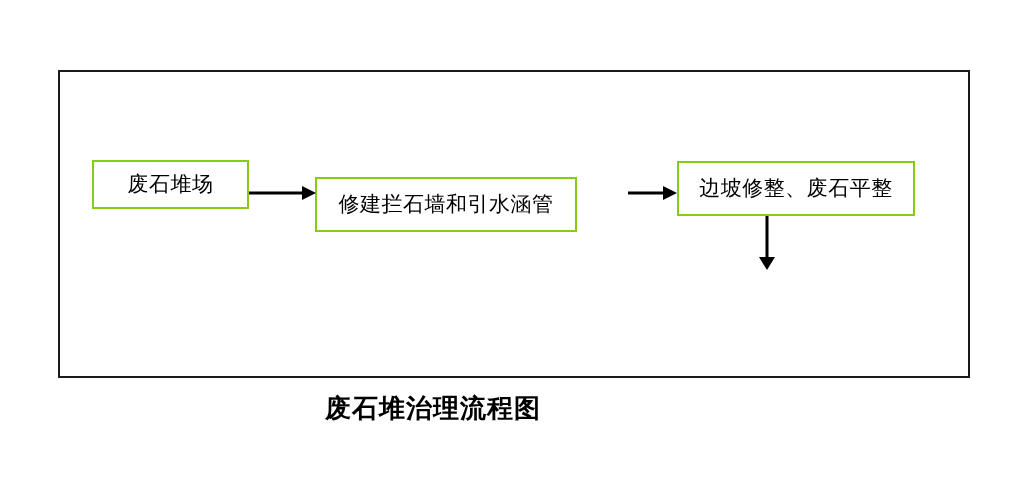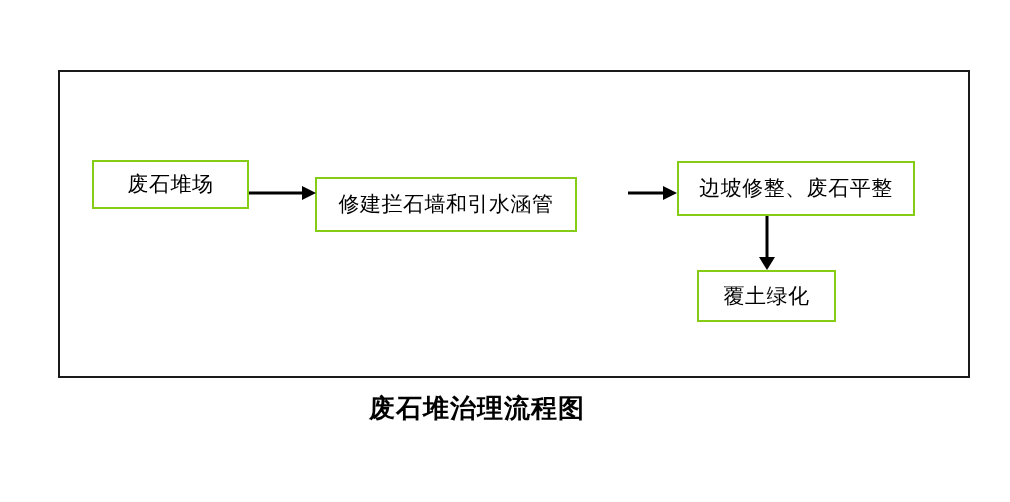--- a/index.html
+++ b/index.html
@@ -96,21 +96,20 @@
     left: 0;
     top: 392px;
     width: 866px;
     text-align: center;
     font-family: "Liberation Serif", "DejaVu Serif", serif;
     font-weight: bold;
     font-size: 26px;
     line-height: 34px;
     letter-spacing: 1px;
     color: #000000;
-    padding-left: 44px;
   }
 </style>
 </head>
 <body>
 
 <div id="canvas">
 
   <div class="outer-frame"></div>
 
   <div class="node" id="node-waste-rock-yard">
@@ -118,23 +117,20 @@
   </div>
 
   <div class="node" id="node-build-wall-culvert">
     <span class="node-label">修建拦石墙和引水涵管</span>
   </div>
 
   <div class="node" id="node-slope-trim-leveling">
     <span class="node-label">边坡修整、废石平整</span>
   </div>
 
-  <div class="node" id="node-soil-cover-greening">
-    <span class="node-label">覆土绿化</span>
-  </div>
 
   <svg id="connectors" viewBox="0 0 1010 502">
 
     <g>
       <line x1="249" y1="193" x2="303" y2="193" stroke="#000000" stroke-width="3"></line>
       <polygon points="302,186 316,193 302,200" fill="#000000"></polygon>
     </g>
 
     <g>
       <line x1="628" y1="193" x2="664" y2="193" stroke="#000000" stroke-width="3"></line>

